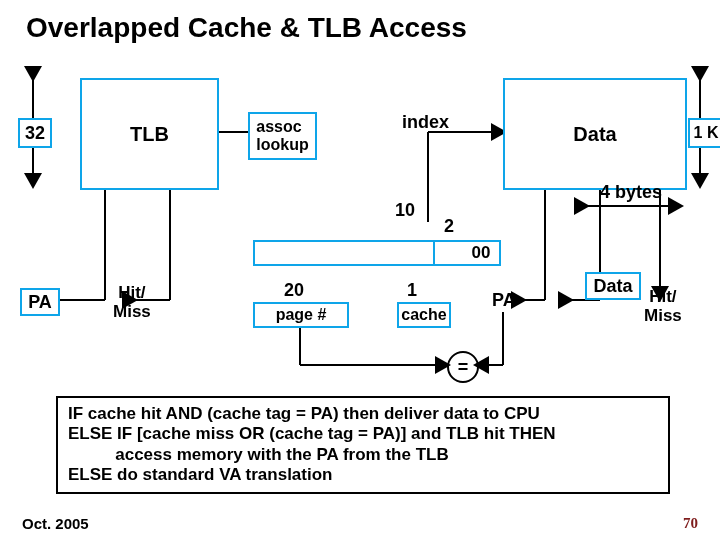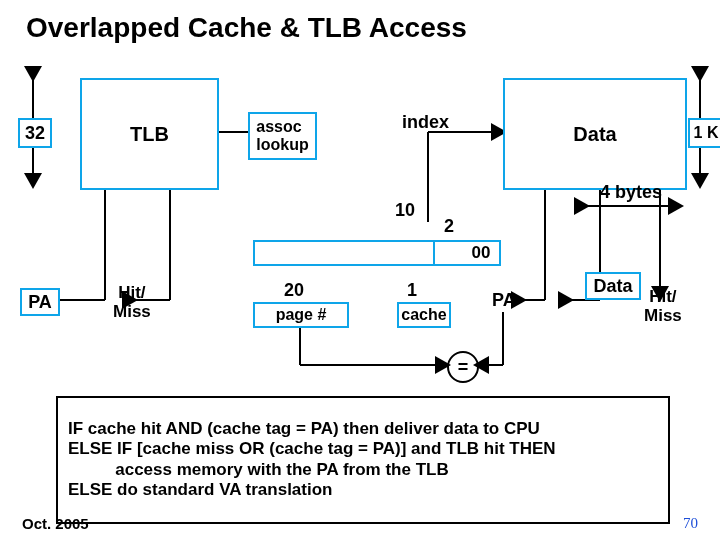--- a/index.html
+++ b/index.html
@@ -48,28 +48,28 @@
     left: 22px;
     font-family: Liberation Sans, sans-serif;
     font-weight: bold;
     font-size: 15px;
   }
   .footer-page {
     position: absolute;
     bottom: 8px;
     right: 22px;
     font-family: "Times New Roman", serif;
-    font-weight: normal;
+    font-weight: bold;
     font-size: 15px;
-    color: #1d4ed8;
+    color: #7f1d1d;
   }
   .pseudo {
     position: absolute;
     border: 2px solid #000;
-    padding: 21px 10px;
+    padding: 6px 10px;
     font-weight: bold;
     font-size: 17px;
     line-height: 1.2;
   }
   svg { position: absolute; top: 0; left: 0; }
 </style>
 </head>
 <body>
 
 <div class="title">Overlapped Cache &amp; TLB Access</div>

